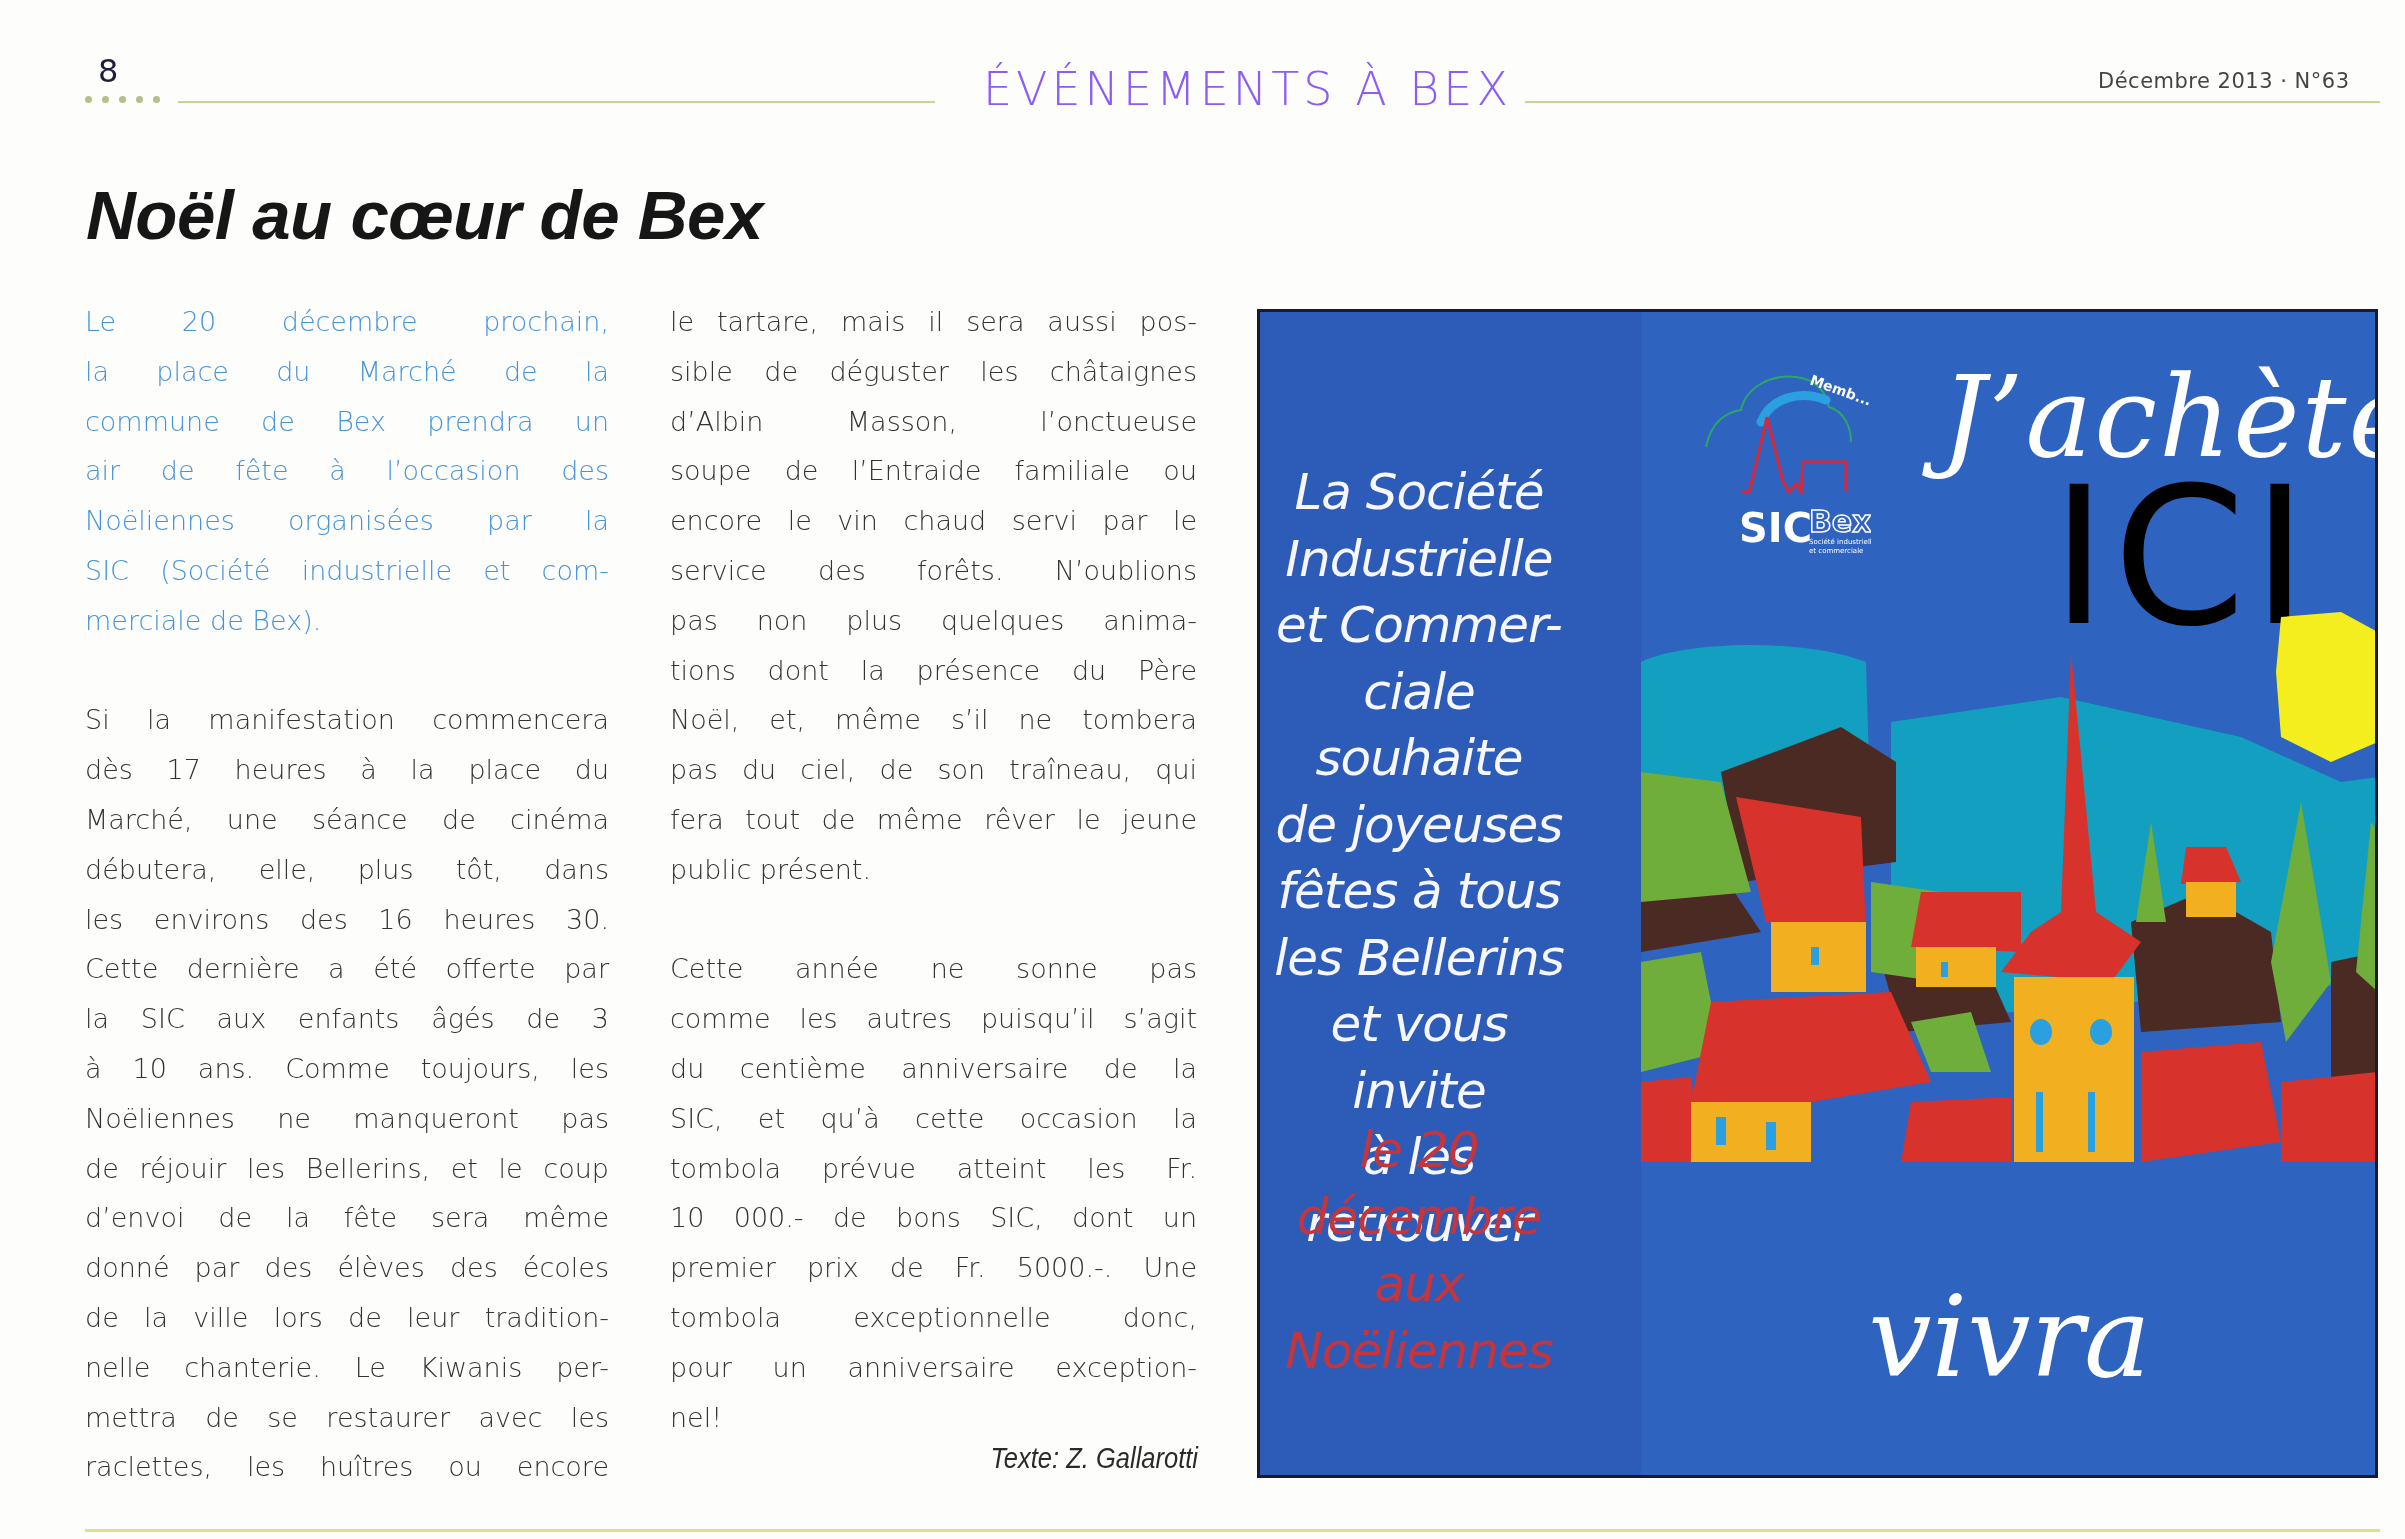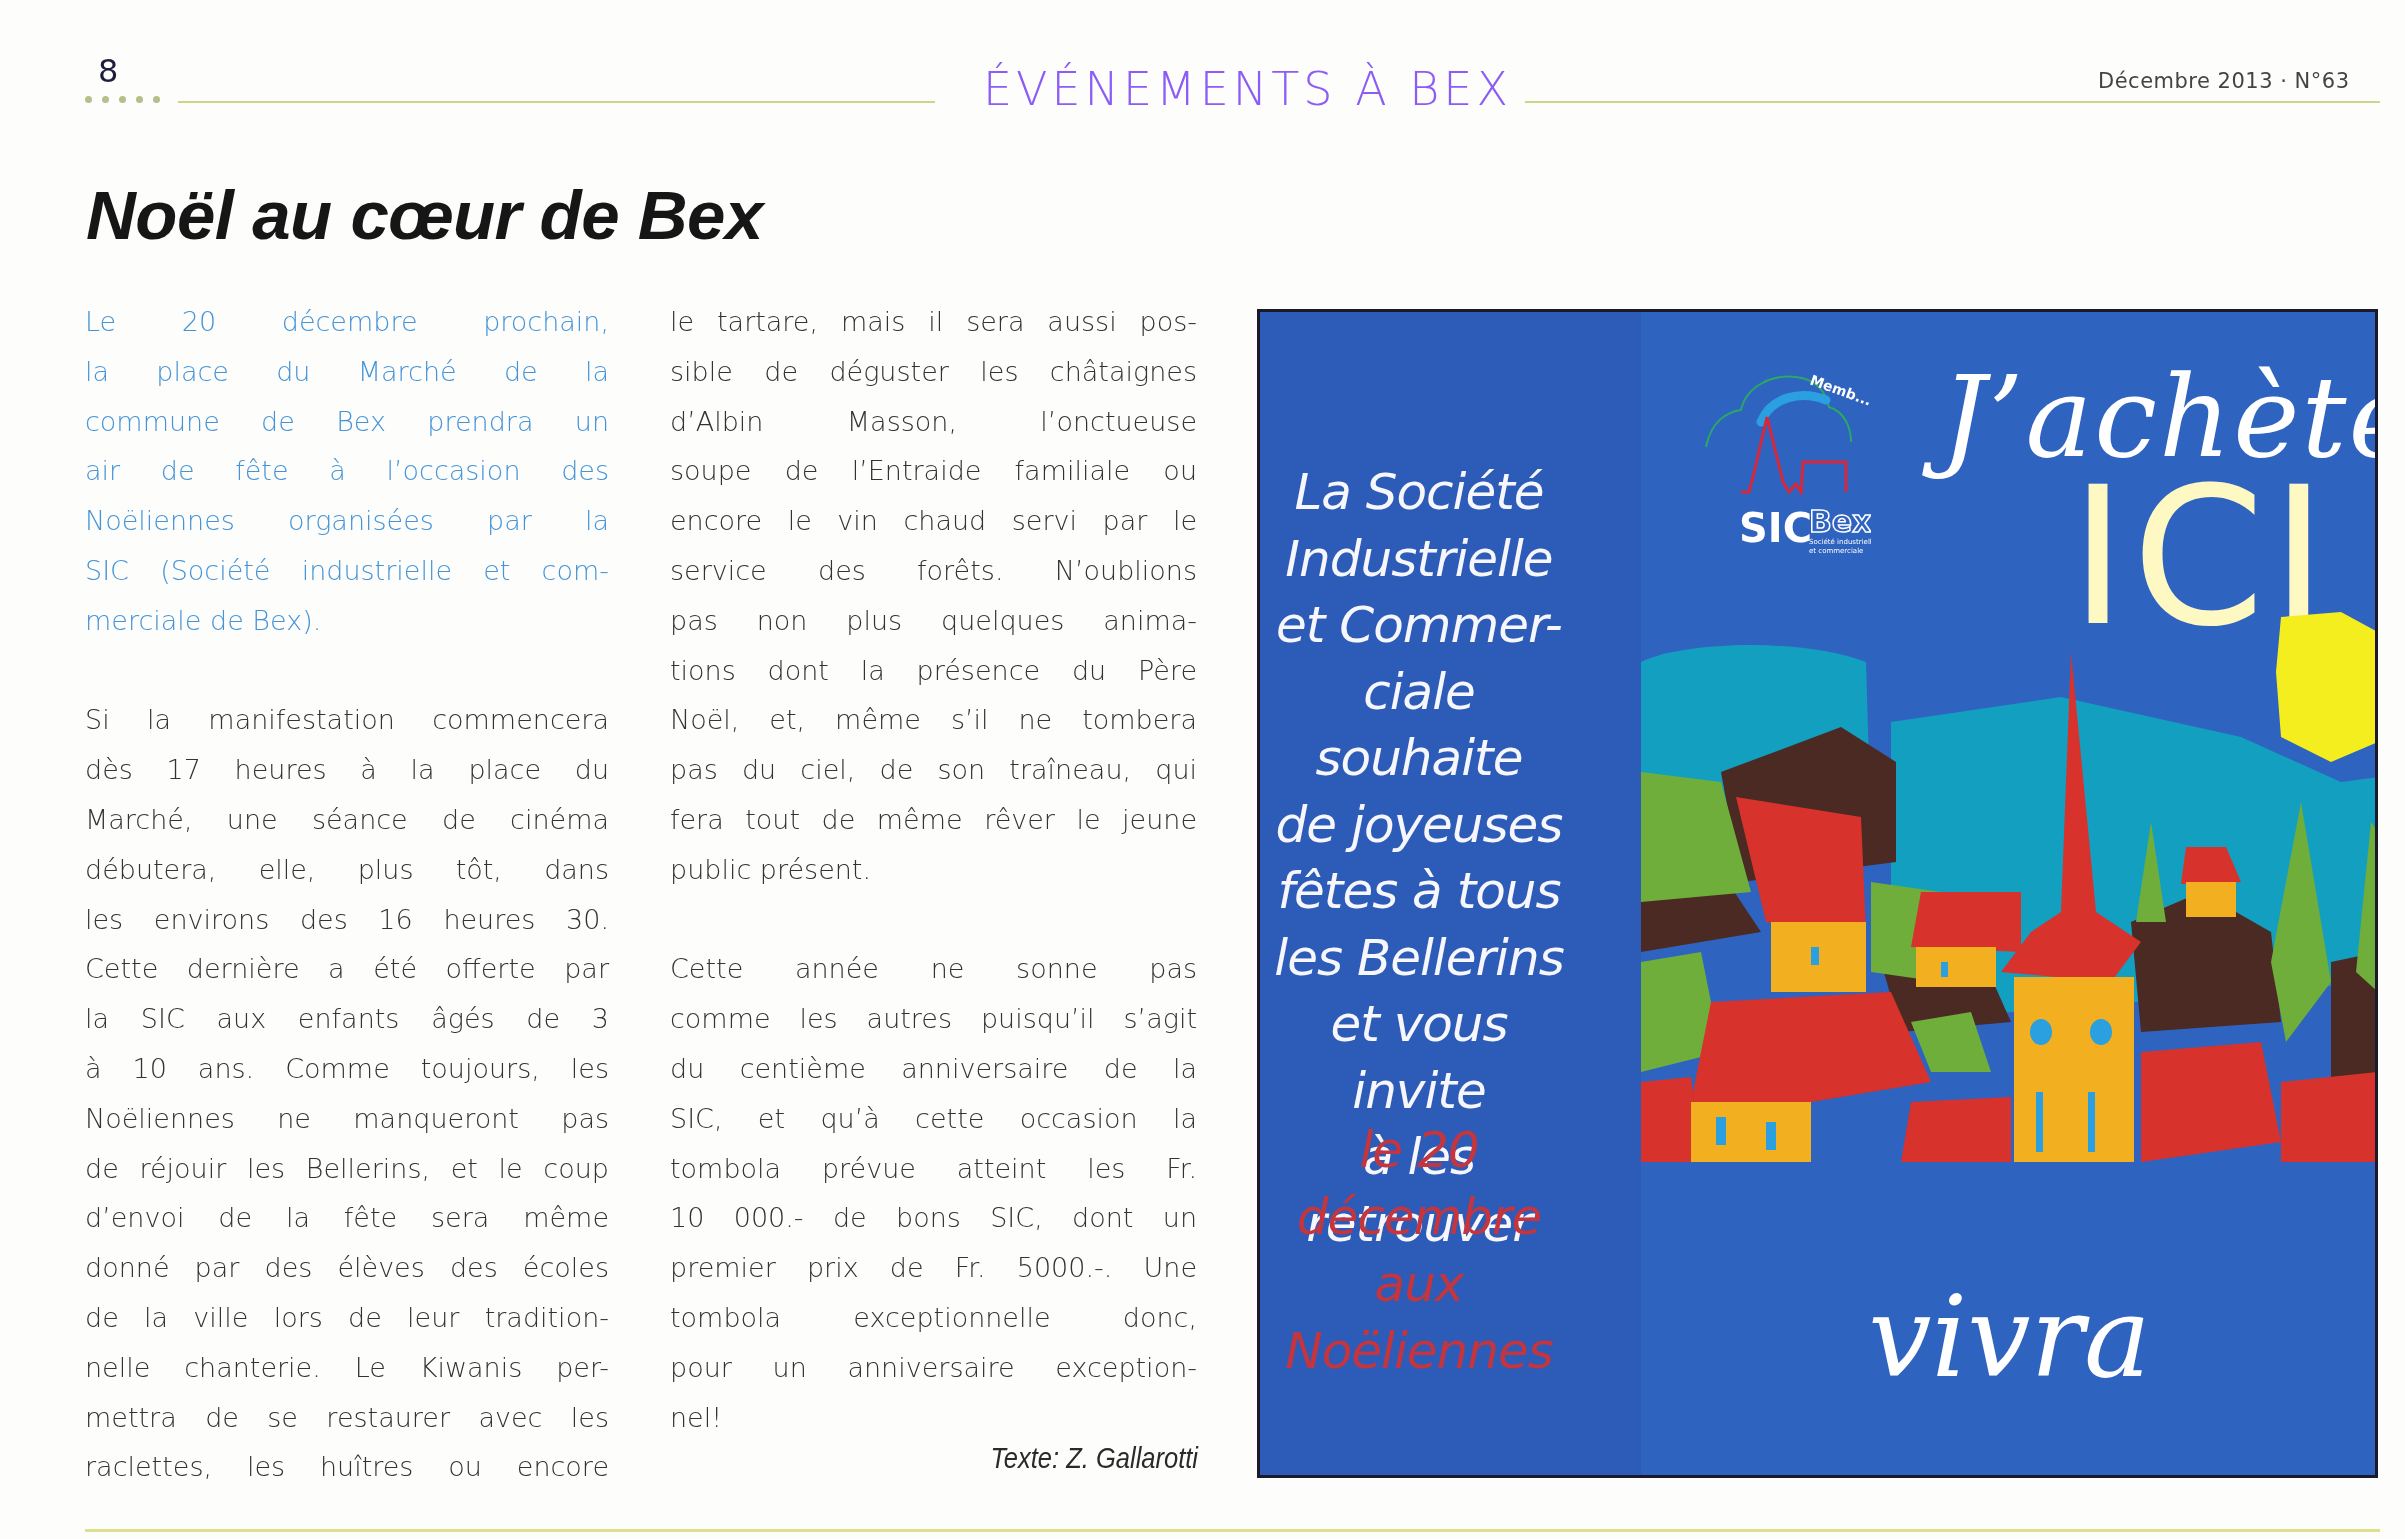--- a/index.html
+++ b/index.html
@@ -36,21 +36,21 @@
 
   
   .ad { left:1257px; top:309px; width:1121px; height:1169px; box-sizing:border-box; border:3px solid #1a1a2a; background:#2f5fbd; overflow:hidden; }
   .ad-left { position:absolute; left:0; top:0; width:381px; height:100%; background:#2d5cb8; }
   .ad-right { position:absolute; left:381px; top:0; width:737px; height:100%; background:#2f63c0; }
   .ad-msg { position:absolute; left:0; width:318px; text-align:center; color:#f6f6fb; font-style:italic; font-size:50px; line-height:66.5px; font-family:"DejaVu Sans", sans-serif; letter-spacing:-1px; }
   .ad-msg-white { top:147px; }
   .ad-msg-red { top:805px; color:#c4353d; font-size:50px; line-height:67px; }
   .logo { position:absolute; left:60px; top:40px; width:170px; height:210px; }
   .jachete { position:absolute; left:300px; top:40px; font-size:112px; font-style:italic; color:#fff; font-family:"DejaVu Serif", serif; letter-spacing:2px; }
-  .ici { position:absolute; left:410px; top:135px; font-size:190px; color:#fef9c3; font-family:"DejaVu Sans", sans-serif; letter-spacing:6px;margin-left:19px; }
+  .ici { position:absolute; left:410px; top:135px; font-size:190px; color:#000000; font-family:"DejaVu Sans", sans-serif; letter-spacing:6px; }
   .village-art { position:absolute; left:0; top:290px; width:737px; height:560px; }
   .mon-village { position:absolute; left:0; width:737px; top:905px; text-align:center; font-size:60px; letter-spacing:10px; color:#fff; font-family:"DejaVu Sans", sans-serif; }
   .vivra { position:absolute; left:0; width:737px; top:960px; text-align:center; font-size:112px; font-style:italic; color:#fff; font-family:"DejaVu Serif", serif; }
 
   .bottom-rule { left:85px; top:1529px; width:2295px; height:3px; background:#dfe08c; }
 </style>
 </head>
 <body>
 
 <div class="abs page-num">8</div>

